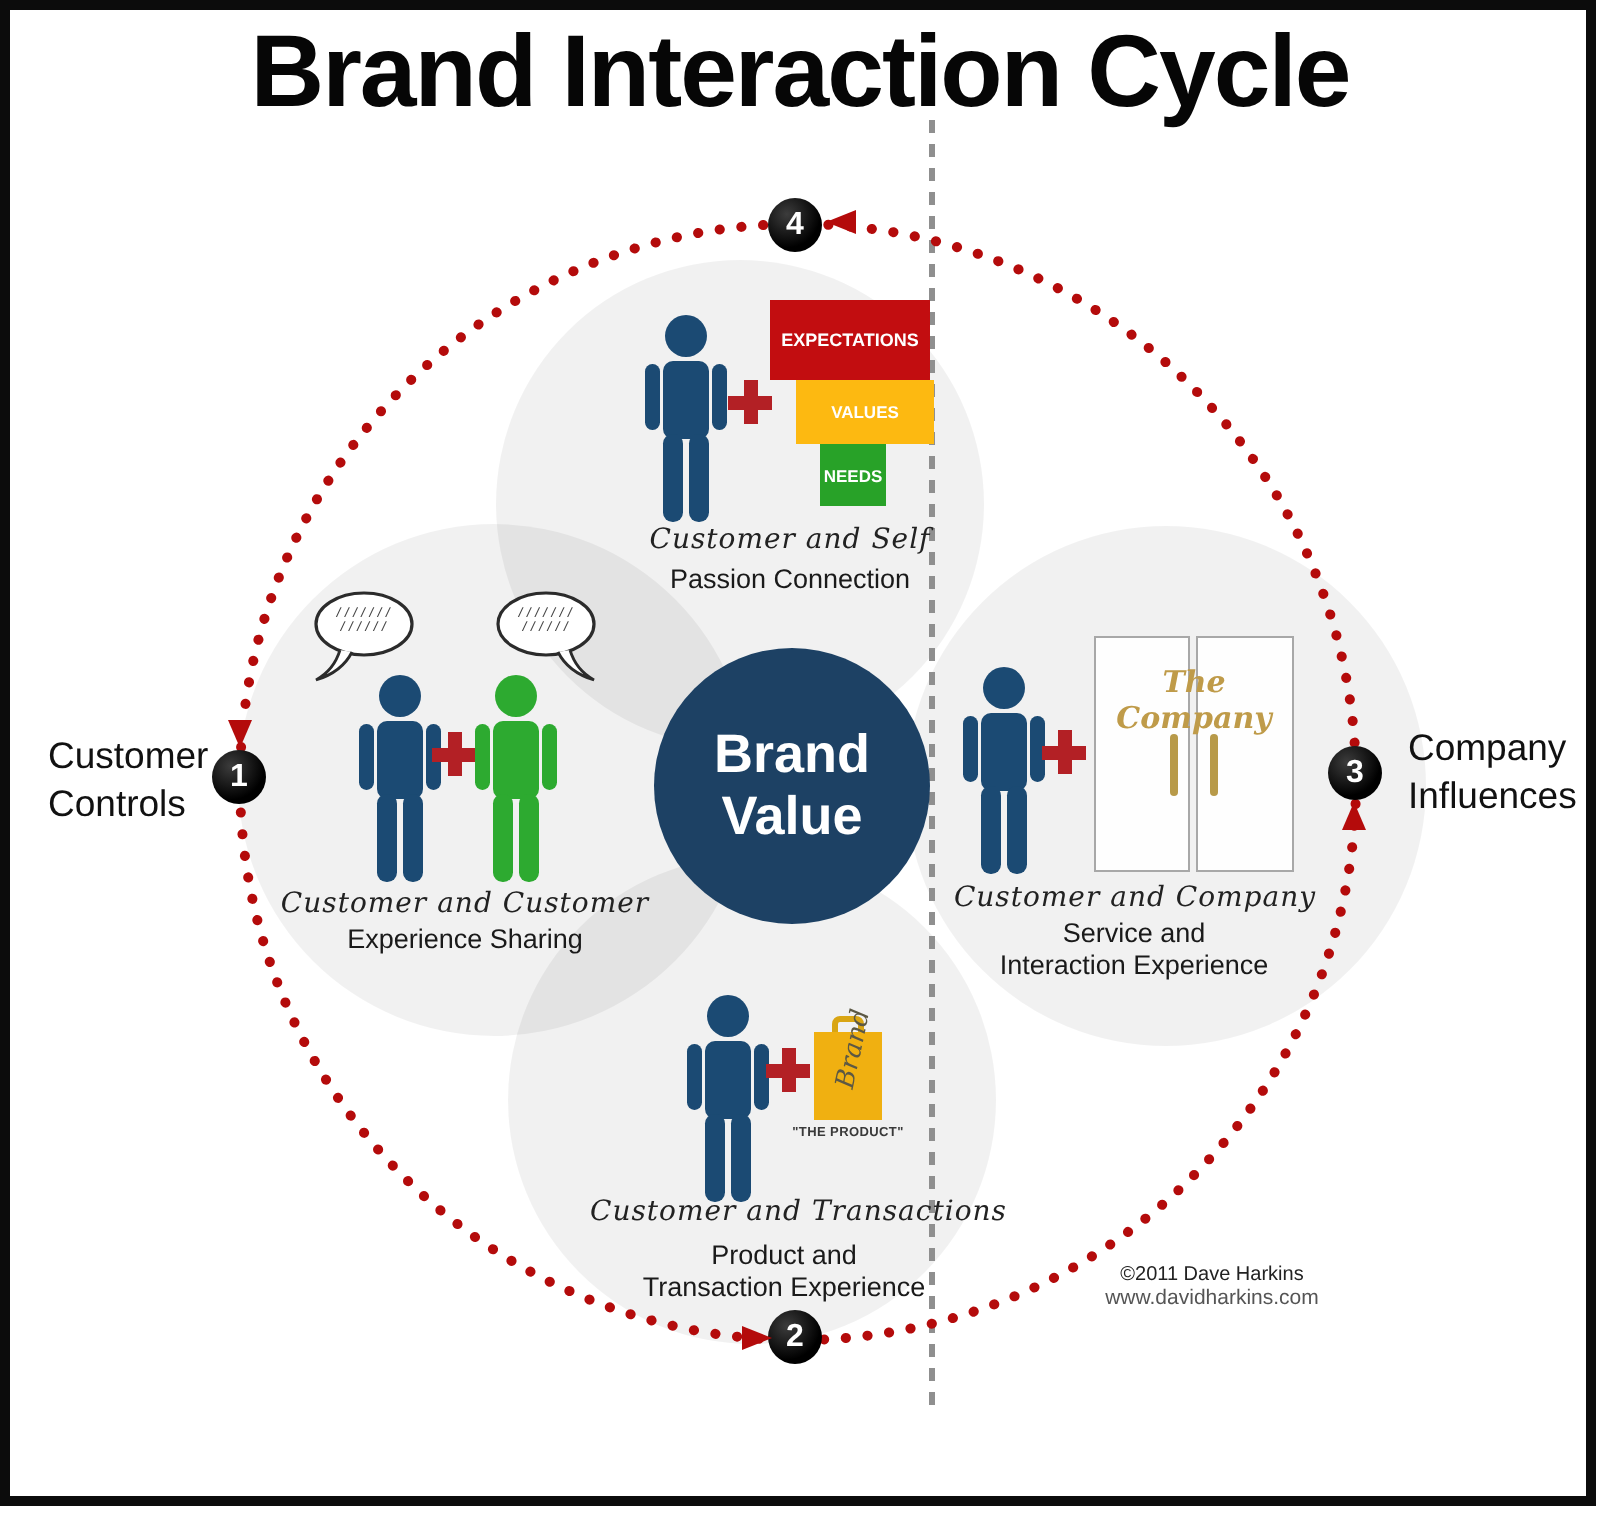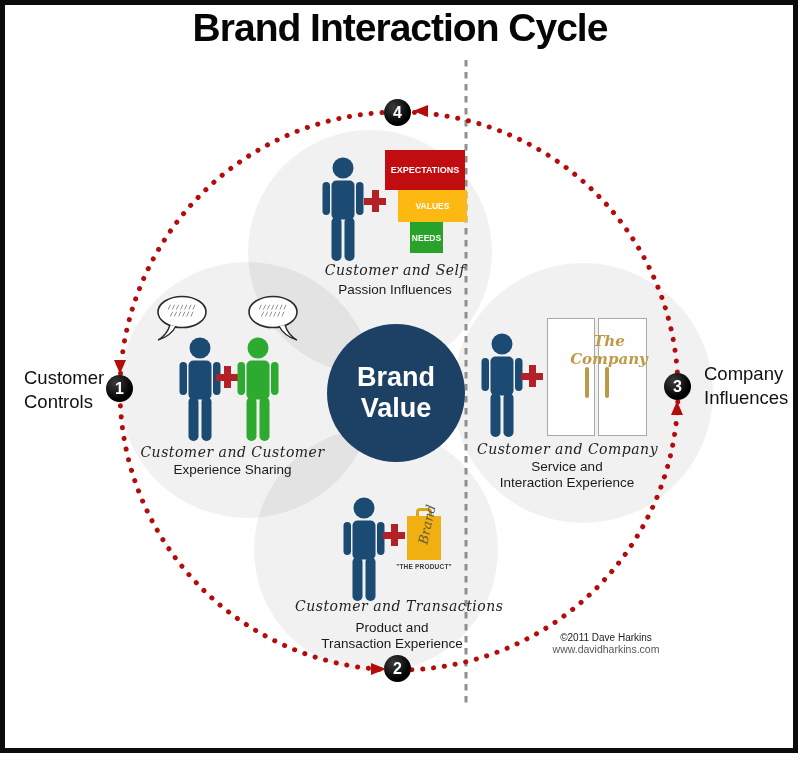--- a/index.html
+++ b/index.html
@@ -6,21 +6,21 @@
   #canvas{
     position:relative; width:800px; height:760px; background:#ffffff;
     font-family:"Liberation Sans", sans-serif; overflow:hidden;
   }
   .frame{
     position:absolute; left:0; top:0; right:2px; bottom:7px;
     border:5px solid #0c0c0c; pointer-events:none; z-index:10;
   }
   h1.title{
     position:absolute; left:0; top:6px; width:100%; margin:0;
-    text-align:center; font-size:39px; font-weight:bold; color:#060606;
+    text-align:center; font-size:51px; font-weight:bold; color:#060606;
     letter-spacing:-1px; z-index:3;
   }
   svg.bg{position:absolute; left:0; top:0; z-index:1;}
   
   svg.person{position:absolute; z-index:2;}
   svg.person.blue use{fill:#1b4a73;}
   svg.person.green use{fill:#2daa30;}
   
   .plus{position:absolute; width:22px; height:22px; z-index:2;}
   .plus::before{content:""; position:absolute; left:7.5px; top:0; width:7px; height:22px; background:#b32025;}
@@ -50,21 +50,21 @@
     color:#444; letter-spacing:0.5px;
   }
   
   .doors{position:absolute; left:547px; top:318px; width:100px; height:120px; z-index:2;}
   .door{position:absolute; top:0; height:118px; background:#fefefe; border:1.5px solid #a8a8a8; box-sizing:border-box;}
   .door.left{left:0; width:48px;}
   .door.right{left:51px; width:49px;}
   .door-label{
     position:absolute; left:0; top:14px; width:100%; text-align:center;
     font-family:"DejaVu Serif", serif; font-style:italic; font-weight:bold;
-    font-size:15px; color:#bf9b49; z-index:3;padding-left:12px;
+    font-size:15px; color:#bf9b49; z-index:3;
   }
   .handle{position:absolute; top:49px; width:4px; height:31px; background:#b89a49; border-radius:2px; z-index:3;}
   .handle.h1{left:38px;}
   .handle.h2{left:58px;}
   
   .bag-handle{
     position:absolute; left:416px; top:508px; width:16px; height:14px;
     border:3px solid #d9a513; border-radius:4px 4px 0 0; box-sizing:border-box; z-index:2;
   }
   .bag{position:absolute; left:407px; top:516px; width:34px; height:44px; background:#f0b011; z-index:2;}
@@ -138,21 +138,21 @@
   </svg>
 
   <svg class="person blue" style="left:320px; top:157px;" width="46" height="106" viewBox="0 0 46 106">
       <use href="#person-shape"></use>
     </svg>
   <div class="plus" style="left:364px; top:190px;"></div>
   <div class="sbox expectations">EXPECTATIONS</div>
   <div class="sbox values">VALUES</div>
   <div class="sbox needs">NEEDS</div>
   <div class="hand" style="left:300px; top:262px; width:190px;">Customer and Self</div>
-  <div class="sub" style="left:315px; top:282px; width:160px;">Passion Influences</div>
+  <div class="sub" style="left:315px; top:282px; width:160px;">Passion Connection</div>
 
   <div class="bubble" style="left:156px; top:295px;">
     <svg width="52" height="50" viewBox="0 0 52 50">
       <ellipse cx="26" cy="17" rx="24" ry="15.5" fill="#fff" stroke="#2b2b2b" stroke-width="1.6"></ellipse>
       <path d="M14 30 Q11 40 2 45 Q15 41 20 31" fill="#fff" stroke="#2b2b2b" stroke-width="1.4"></path>
     </svg>
     <div class="scribble">
       <div>///////</div>
       <div>//////</div>
     </div>

